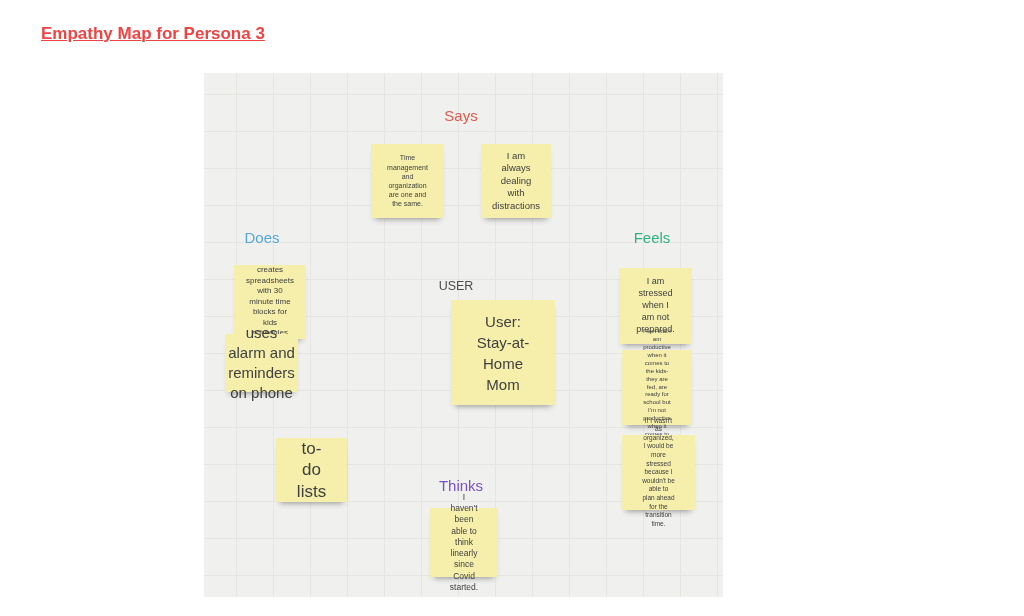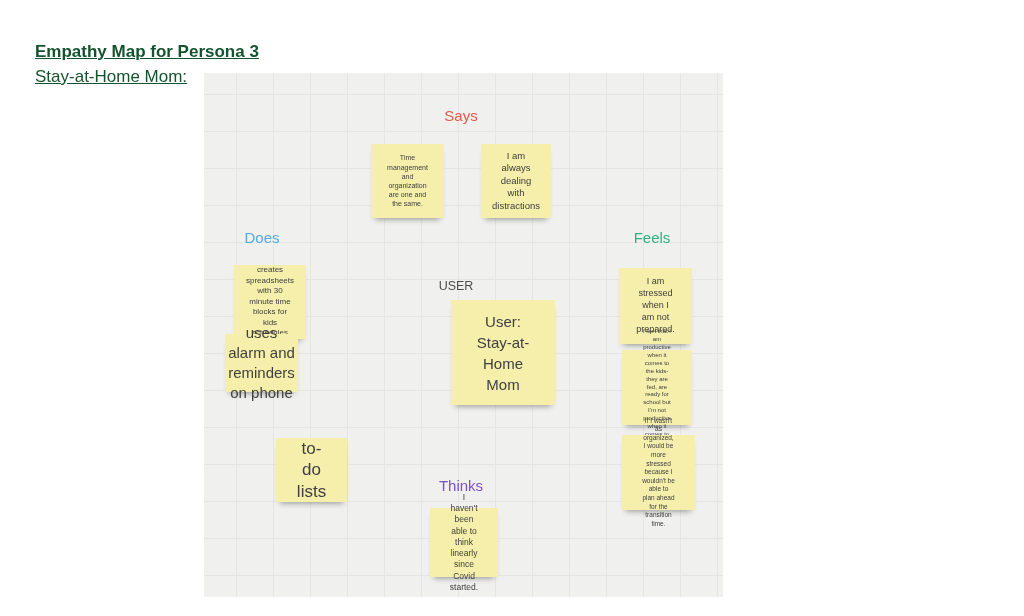--- a/index.html
+++ b/index.html
@@ -1,21 +1,21 @@
 <!DOCTYPE html>
 <html><head>
 <meta charset="utf-8">
 <style>
   html,body{margin:0;padding:0;background:#ffffff;}
   .page{
     position:relative;width:1024px;height:616px;background:#ffffff;overflow:hidden;
     font-family:"Liberation Sans",sans-serif;
   }
   
-  .doc-title{position:absolute;left:35px;top:22px;color:#14532d;margin-top:18px;}
+  .doc-title{position:absolute;left:41px;top:22px;color:#ef4444;}
   .doc-title .t1{font-size:17px;font-weight:700;text-decoration:underline;line-height:1.45;}
   .doc-title .t2{font-size:17px;font-weight:400;text-decoration:underline;line-height:1.45;}
   
   .board{
     position:absolute;left:204px;top:73px;width:519px;height:524px;
     background-color:#f0f0ee;
     background-image:
       linear-gradient(to right,#e5e5e2 1px,transparent 1px),
       linear-gradient(to bottom,#e5e5e2 1px,transparent 1px);
     background-size:37px 37px;
@@ -47,21 +47,20 @@
   .n8{left:199px;top:227px;width:104px;height:105px;font-size:15px;line-height:1.4;margin-left:48px;}
   .n9{left:226px;top:435px;width:68px;height:69px;font-size:8.5px;}
 </style>
 </head>
 <body>
 
 <div class="page">
 
   <div class="doc-title">
     <div class="t1">Empathy Map for Persona 3</div>
-    <div class="t2">Stay-at-Home Mom:</div>
   </div>
 
   <div class="board">
 
     <span class="qlabel q-says">Says</span>
     <span class="qlabel q-does">Does</span>
     <span class="qlabel q-feels">Feels</span>
     <span class="qlabel q-thinks">Thinks</span>
     <span class="qlabel q-user">USER</span>
 

